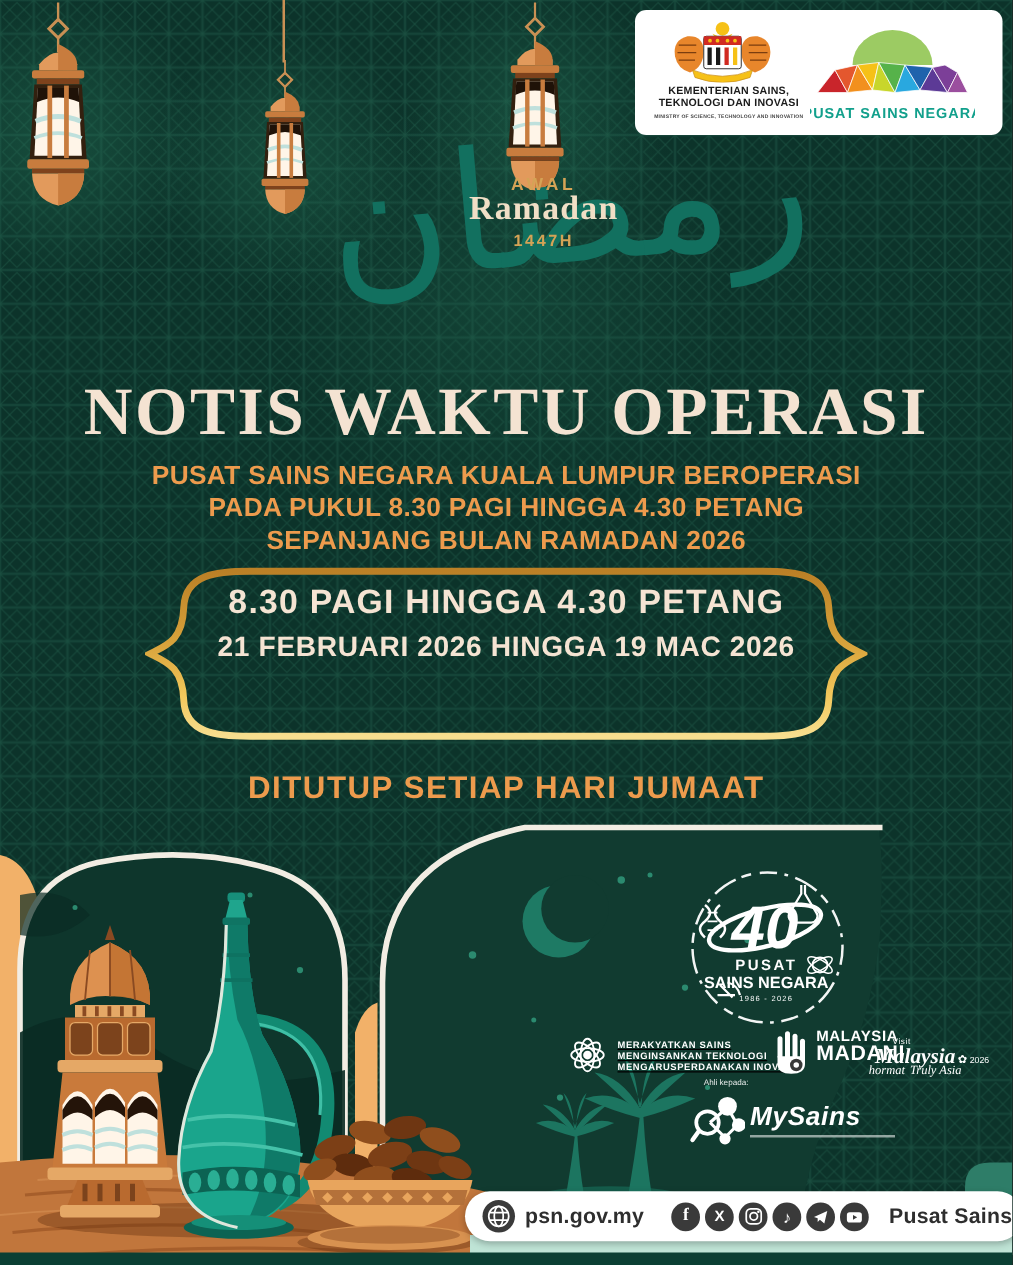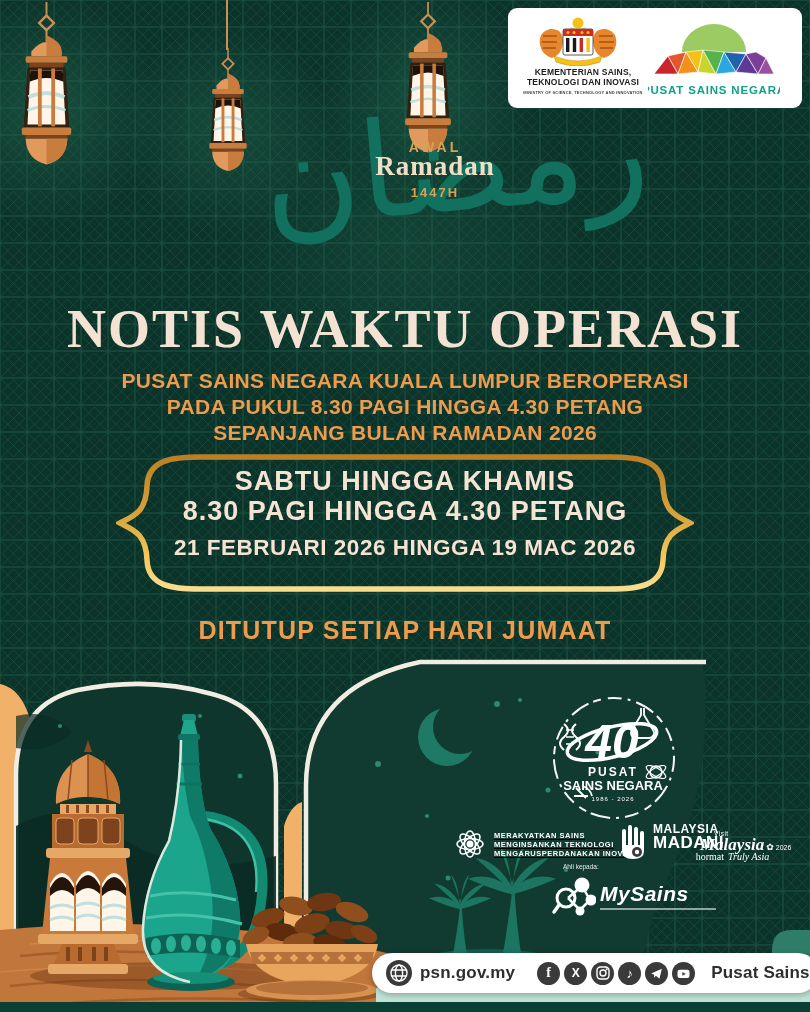--- a/index.html
+++ b/index.html
@@ -26,21 +26,21 @@
   #sublines{left:0;top:368px;width:810px;font-size:21px;font-weight:bold;color:#ED9B4D;line-height:26px;letter-spacing:.3px;}
   #schedule{left:146px;top:466px;width:518px;color:#F5E4D3;font-weight:bold;}
   .sch1{font-size:27px;letter-spacing:1px;line-height:30px;}
   .sch3{font-size:22.5px;letter-spacing:.5px;margin-top:9px;}
   #closed{left:0;top:616px;width:810px;font-size:25px;font-weight:bold;color:#ED9B4D;letter-spacing:1.2px;}
   #slogan{left:452px;top:826px;display:flex;align-items:center;gap:6px;text-decoration:underline;}
   .slogan-t{font-size:7.5px;font-weight:bold;color:#fff;letter-spacing:.5px;line-height:9px;white-space:nowrap;}
   #madani{left:618px;top:823px;display:flex;gap:5px;align-items:flex-start;}
   .mad1{font-size:12px;font-weight:bold;color:#fff;line-height:12px;letter-spacing:.5px;}
   .mad2{font-size:17px;font-weight:bold;color:#fff;line-height:16px;letter-spacing:.5px;}
-  .mad3{font-family:"Liberation Serif",serif;font-size:10px;color:#fff;line-height:11px;text-align:right;}
+  .mad3{font-family:"Liberation Serif",serif;font-style:italic;font-size:10px;color:#fff;line-height:11px;text-align:right;}
   #visitmy{left:700px;top:830px;width:86px;color:#fff;}
   .vm-visit{font-size:6.5px;letter-spacing:.5px;margin-left:14px;}
   .vm-name{font-family:"Liberation Serif",serif;font-style:italic;font-size:17px;font-weight:bold;line-height:15px;}
   .vm-year{font-size:7px;}
   .vm-tag{font-family:"Liberation Serif",serif;font-style:italic;font-size:10px;margin-left:28px;line-height:10px;}
   #member{left:563px;top:863px;font-size:6.5px;color:#fff;opacity:.9;}
   #mysains{left:550px;top:872px;display:flex;align-items:center;gap:4px;}
   .mysains-t{font-size:21px;font-weight:bold;font-style:italic;color:#fff;letter-spacing:.5px;}
   .mysains-line{width:116px;height:2px;background:#fff;opacity:.55;margin-top:2px;}
   
@@ -182,21 +182,20 @@
           <stop offset="0.45" stop-color="#D9A43C"></stop>
         <stop offset="0.75" stop-color="#F2C75B"></stop>
           <stop offset="1" stop-color="#F7DE8F"></stop>
       </linearGradient>
     </defs>
     <path d="M84,7 H494 C520,7 546,9 547,36 C548,62 560,66 574,73 C560,80 548,84 547,110
              C546,137 520,139 494,139 H84 C58,139 32,137 31,110 C30,84 18,80 4,73
              C18,66 30,62 31,36 C32,9 58,7 84,7 Z" fill="none" stroke="url(#gold)" stroke-width="5.5"></path>
   </svg>
   <div class="abs ctr" id="schedule">
-    <div class="sch1">SABTU HINGGA KHAMIS</div>
     <div class="sch1">8.30 PAGI HINGGA 4.30 PETANG</div>
     <div class="sch3">21 FEBRUARI 2026 HINGGA 19 MAC 2026</div>
   </div>
   <div class="abs ctr" id="closed">DITUTUP SETIAP HARI JUMAAT</div>
 
   <svg class="abs" width="810" height="356" style="left:0;top:656px">
     <defs>
       <g id="palm" fill="#1C7560">
         <path d="M0,6 C-2,24 -5,42 -8,60 L8,60 C5,42 3,24 2,6 Z"></path>
         <path d="M0,4 Q-16,-10 -34,-4 Q-16,4 0,8 Z"></path>

